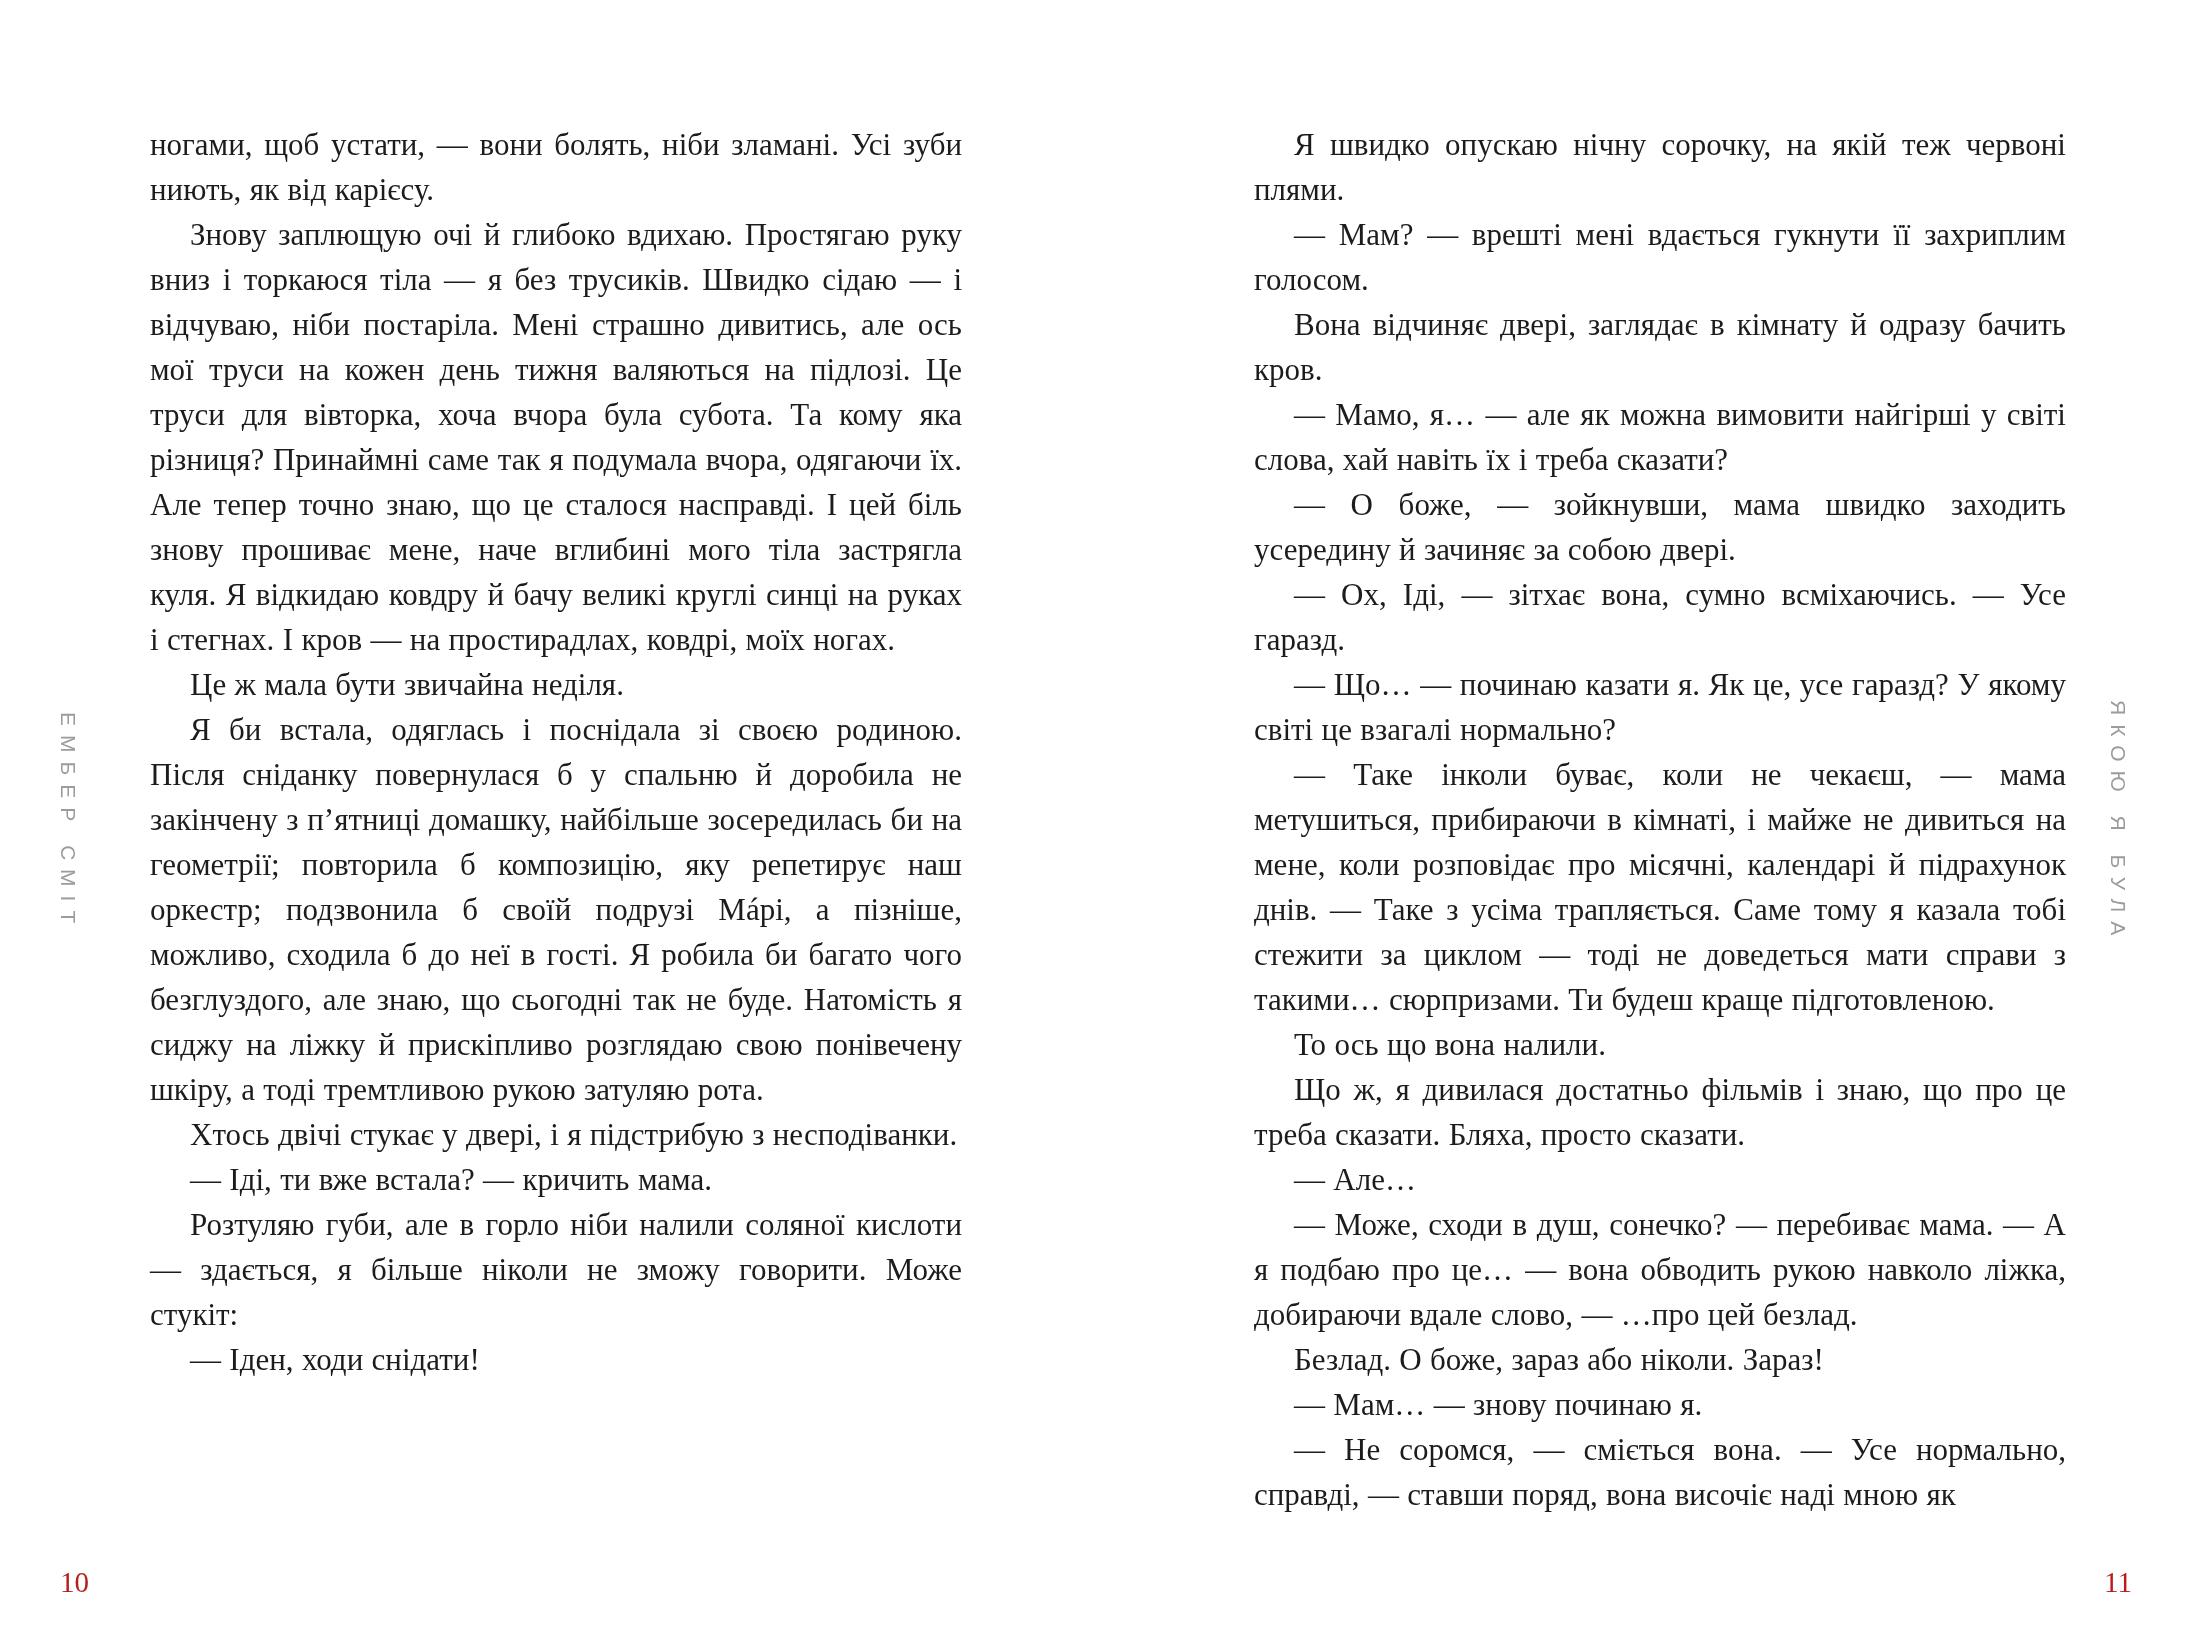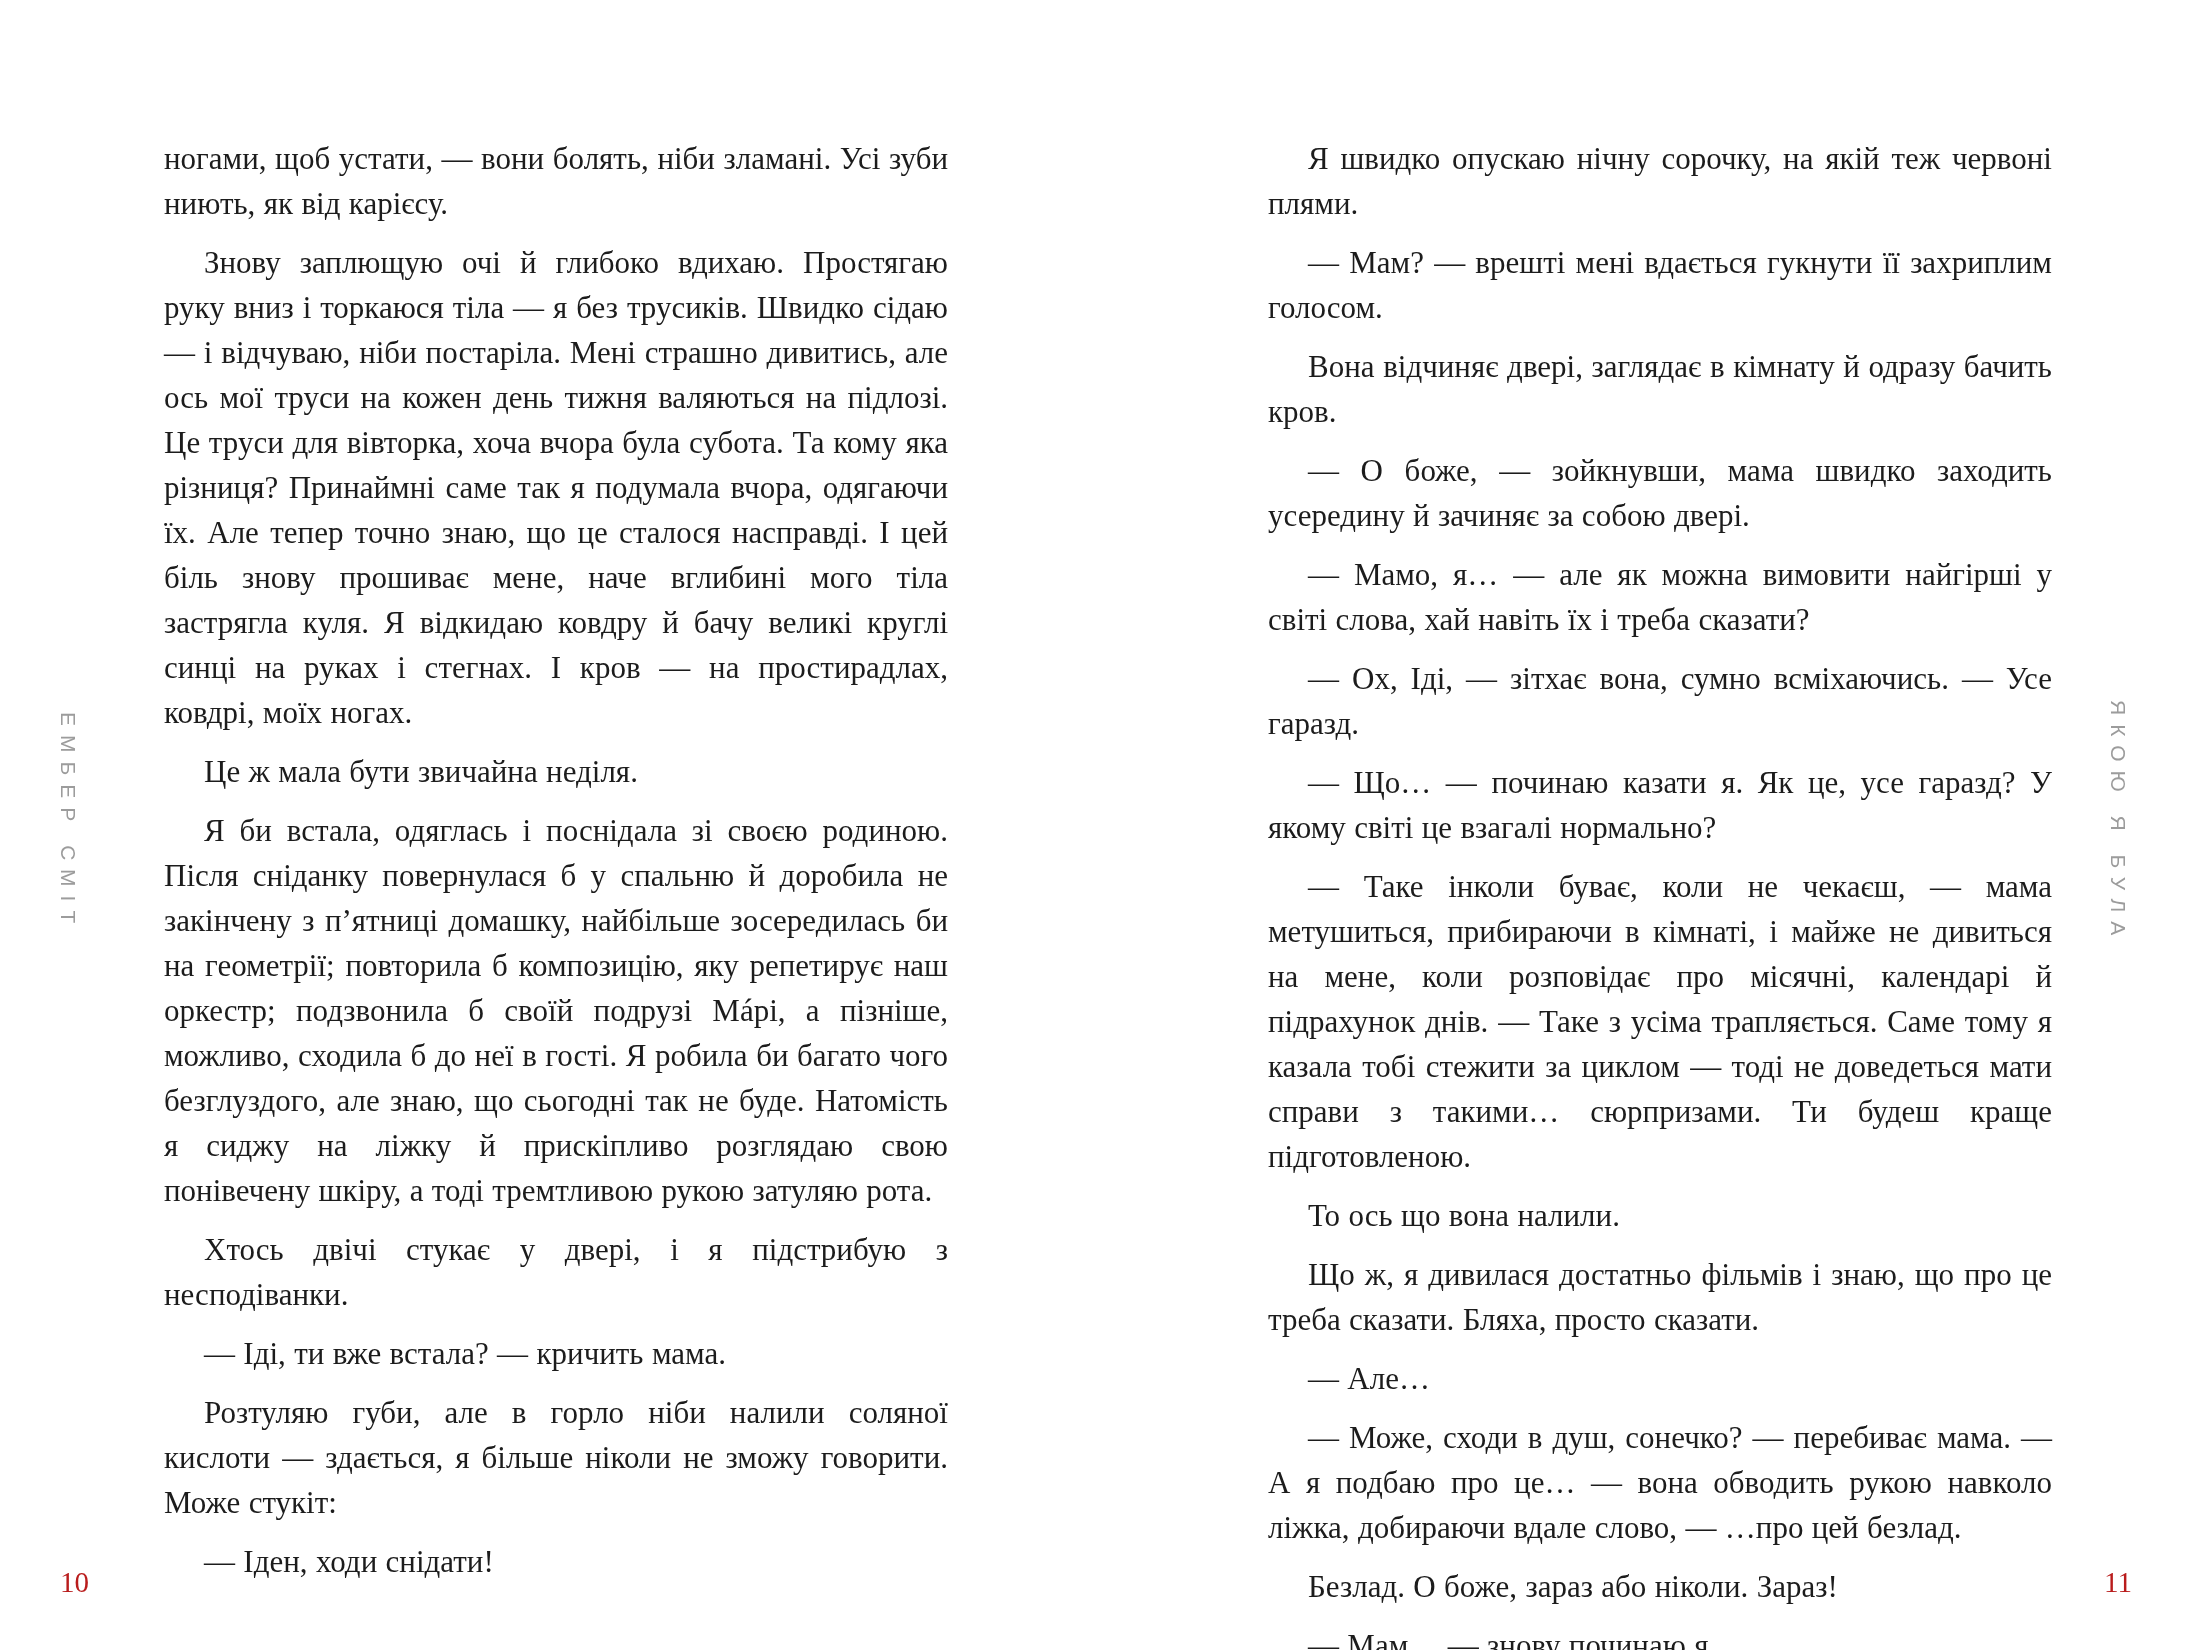--- a/index.html
+++ b/index.html
@@ -22,21 +22,21 @@
   }
   .page-column {
     position: absolute;
     top: 122px;
     width: 812px;
   }
   .page-column.left  { left: 150px; }
   .page-column.right { left: 1254px; }
 
   .page-column p {
-    margin: 14px;
+    margin: 0;
     font-size: 31px;
     line-height: 45px;
     text-align: justify;
     text-indent: 40px;
     hyphens: auto;
     -webkit-hyphens: auto;
     word-spacing: 0.02em;
   }
   .page-column p.continuation {
     text-indent: 0;
@@ -80,22 +80,22 @@
     <p>Хтось двічі стукає у двері, і я підстрибую з несподіванки.</p>
     <p>— Іді, ти вже встала? — кричить мама.</p>
     <p>Розтуляю губи, але в горло ніби налили соляної кислоти — здається, я більше ніколи не зможу говорити. Може стукіт:</p>
     <p>— Іден, ходи снідати!</p>
   </section>
 
   <section class="page-column right">
     <p>Я швидко опускаю нічну сорочку, на якій теж червоні плями.</p>
     <p>— Мам? — врешті мені вдається гукнути її захриплим голосом.</p>
     <p>Вона відчиняє двері, заглядає в кімнату й одразу бачить кров.</p>
+    <p>— Мамо, я… — але як можна вимовити найгірші у світі слова, хай навіть їх і треба сказати?</p>
     <p>— О боже, — зойкнувши, мама швидко заходить усередину й зачиняє за собою двері.</p>
-    <p>— Мамо, я… — але як можна вимовити найгірші у світі слова, хай навіть їх і треба сказати?</p>
     <p>— Ох, Іді, — зітхає вона, сумно всміхаючись. — Усе гаразд.</p>
     <p>— Що… — починаю казати я. Як це, усе гаразд? У якому світі це взагалі нормально?</p>
     <p>— Таке інколи буває, коли не чекаєш, — мама метушиться, прибираючи в кімнаті, і майже не дивиться на мене, коли розповідає про місячні, календарі й підрахунок днів. — Таке з усіма трапляється. Саме тому я казала тобі стежити за циклом — тоді не доведеться мати справи з такими… сюрпризами. Ти будеш краще підготовленою.</p>
     <p>То ось що вона налили.</p>
     <p>Що ж, я дивилася достатньо фільмів і знаю, що про це треба сказати. Бляха, просто сказати.</p>
     <p>— Але…</p>
     <p>— Може, сходи в душ, сонечко? — перебиває мама. — А я подбаю про це… — вона обводить рукою навколо ліжка, добираючи вдале слово, — …про цей безлад.</p>
     <p>Безлад. О боже, зараз або ніколи. Зараз!</p>
     <p>— Мам… — знову починаю я.</p>
     <p>— Не соромся, — сміється вона. — Усе нормально, справді, — ставши поряд, вона височіє наді мною як</p>

